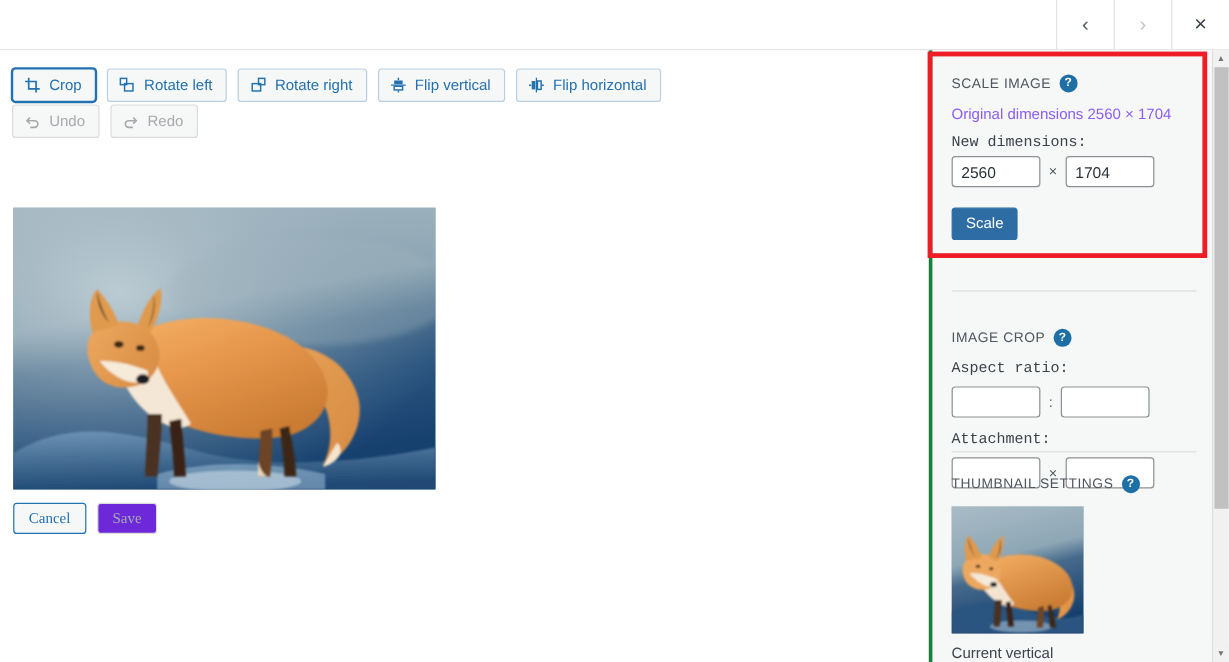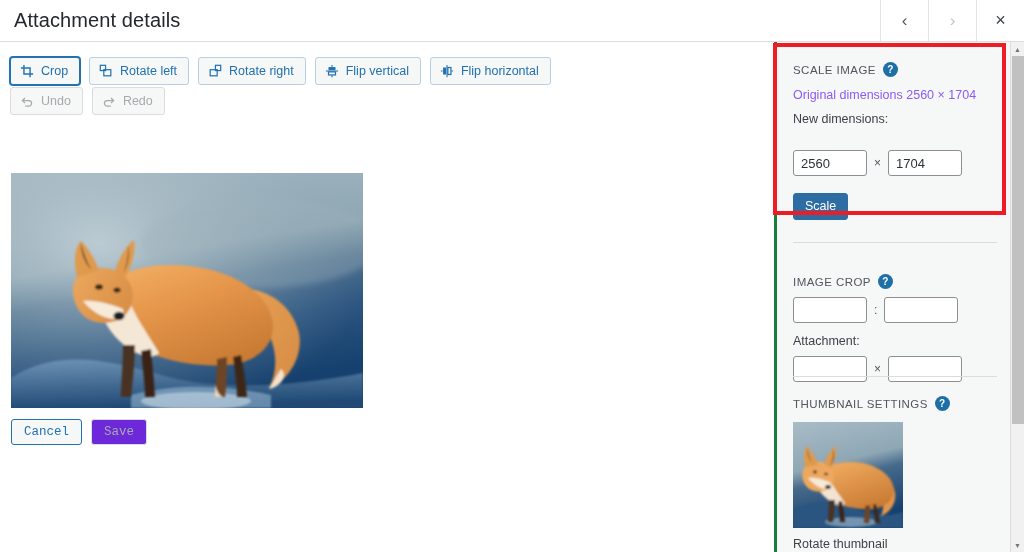--- a/index.html
+++ b/index.html
@@ -56,21 +56,21 @@
   
   .preview-wrap { position: absolute; left: 11px; top: 131px; width: 352px; height: 235px; }
   .preview {
     width: 352px; height: 235px; display: block; border: 0;
     background: #9fb2bd;
   }
 
   .action-row { position: absolute; left: 11px; top: 377px; display: flex; gap: 9px; }
   .abtn {
     height: 26px; padding: 0 12px; border-radius: 3px; font-size: 12.5px;
-    font-family: Liberation Mono, monospace; line-height: 1;
+    font-family: Liberation Serif, serif; line-height: 1;
     display: inline-flex; align-items: center; cursor: pointer;
   }
   .abtn.secondary { background: #f6f7f7; border: 1px solid #2271b1; color: #2271b1; }
   .abtn.disabled { background: #6d28d9; border: 1px solid #dcdcde; color: #a7aaad; cursor: default; }
 
   
   .sidebar {
     position: absolute; left: 774px; top: 42px; width: 236px; height: 510px;
     background: #f6f7f7; border-left: 3px solid #15803d; overflow: hidden;
   }
@@ -82,21 +82,21 @@
     text-transform: uppercase; font-weight: 400;
     display: flex; align-items: center; gap: 7px;
   }
   .help {
     width: 15px; height: 15px; border-radius: 50%;
     background: #1d6fa5; color: #fff; font-size: 10px; font-weight: bold;
     display: inline-flex; align-items: center; justify-content: center;
     cursor: pointer; line-height: 1; font-family: "Liberation Sans", sans-serif;
   }
   .line { font-size: 12.5px; color: #8b5cf6; }
-  .lbl { font-size: 12.5px; color: #3c434a; }
+  .lbl { font-size: 12.5px; color: #3c434a; font-family: Liberation Mono, monospace; }
 
   .field-row { display: flex; align-items: center; gap: 7px; }
   .inp {
     height: 26px; width: 74px; padding: 0 7px;
     border: 1px solid #8c8f94; border-radius: 3px; background: #fff;
     font-size: 13px; color: #2c3338; font-family: "Liberation Sans", sans-serif;
   }
   .sep { font-size: 12px; color: #50575e; }
 
   .primary {
@@ -136,21 +136,20 @@
     position: absolute; left: 1px; top: 14px; width: 12px; height: 368px;
     background: #c1c1c1; border-radius: 0;
   }
 </style>
 </head>
 <body>
 
 <div id="root">
 
   <div class="header">
-    <div class="header-title">Attachment details</div>
     <div class="nav-btns">
       <button class="nav-btn">
         <span>‹</span>
       </button>
       <button class="nav-btn disabled">
         <span>›</span>
       </button>
       <button class="nav-btn close">
         <span>×</span>
       </button>
@@ -330,37 +329,38 @@
   <div class="sidebar">
 
     <div class="panel" style="top:20px;">
       <div class="panel-inner">
         <div class="section-title">
           <span>SCALE IMAGE</span>
           <span class="help">?</span>
         </div>
         <div class="line" style="margin-top:11px;">Original dimensions 2560 × 1704</div>
         <div class="lbl" style="margin-top:10px;">New dimensions:</div>
-        <div class="field-row" style="margin-top:24px;">
+        <div class="field-row" style="margin-top:4px;">
           <input class="inp" type="text" value="2560" style="">
           <span class="sep">×</span>
           <input class="inp" type="text" value="1704" style="">
         </div>
         <button class="primary" style="margin-top:17px;">Scale</button>
       </div>
     </div>
 
     <div class="divider" style="position:absolute; top:200px; width:204px;"></div>
 
     <div class="panel" style="top:232px;">
       <div class="panel-inner">
         <div class="section-title">
           <span>IMAGE CROP</span>
           <span class="help">?</span>
         </div>
+        <div class="lbl" style="margin-top:11px;">Aspect ratio:</div>
         <div class="field-row" style="margin-top:8px;">
           <input class="inp" type="text" value="" style="">
           <span class="sep">:</span>
           <input class="inp" type="text" value="" style="">
         </div>
         <div class="lbl" style="margin-top:11px;">Attachment:</div>
         <div class="field-row" style="margin-top:8px;">
           <input class="inp" type="text" value="" style="">
           <span class="sep">×</span>
           <input class="inp" type="text" value="" style="">
@@ -414,21 +414,21 @@
               <ellipse cx="35" cy="65" rx="2.8" ry="2.1" fill="#1c1f22"></ellipse>
               <ellipse cx="22" cy="50" rx="2" ry="1.4" fill="#3b2a18"></ellipse>
               <ellipse cx="33" cy="52" rx="1.8" ry="1.3" fill="#3b2a18"></ellipse>
               <path d="M36 78 C 36 86, 35 94, 35 100 L40 100 C 41 92, 42 84, 42 78 Z" fill="#4a3020"></path>
               <path d="M45 80 C 46 89, 47 95, 47 100 L52 100 C 51 92, 50 84, 49 79 Z" fill="#3a2418"></path>
               <path d="M72 84 C 72 91, 71 97, 71 101 L76 101 C 77 94, 77 88, 77 83 Z" fill="#6d4526"></path>
               <path d="M80 83 C 81 90, 82 96, 82 101 L87 101 C 86 93, 84 87, 83 82 Z" fill="#3c2619"></path>
             </g>
           </svg>
         </div>
-        <div class="thumb-cap" style="margin-top:9px;">Rotate thumbnail</div>
+        <div class="thumb-cap" style="margin-top:9px;">Current vertical</div>
       </div>
     </div>
   </div>
 
   <div class="highlight"></div>
 
   <div class="scrollbar">
     <div class="sb-arrow sb-up">▲</div>
     <div class="sb-thumb"></div>
     <div class="sb-arrow sb-down">▼</div>

